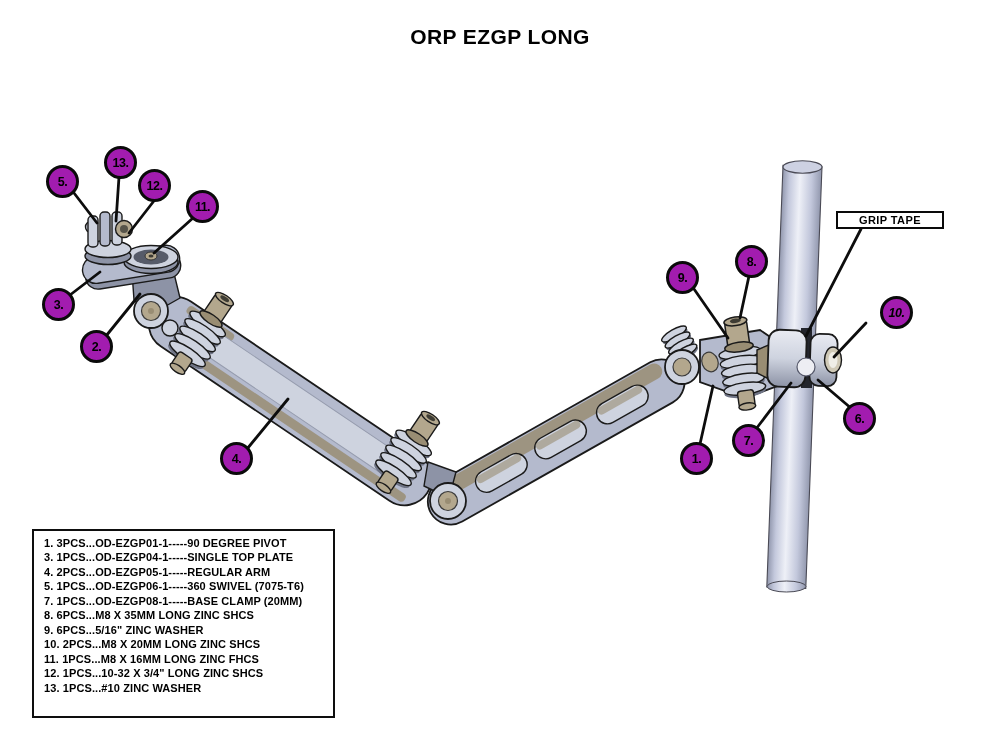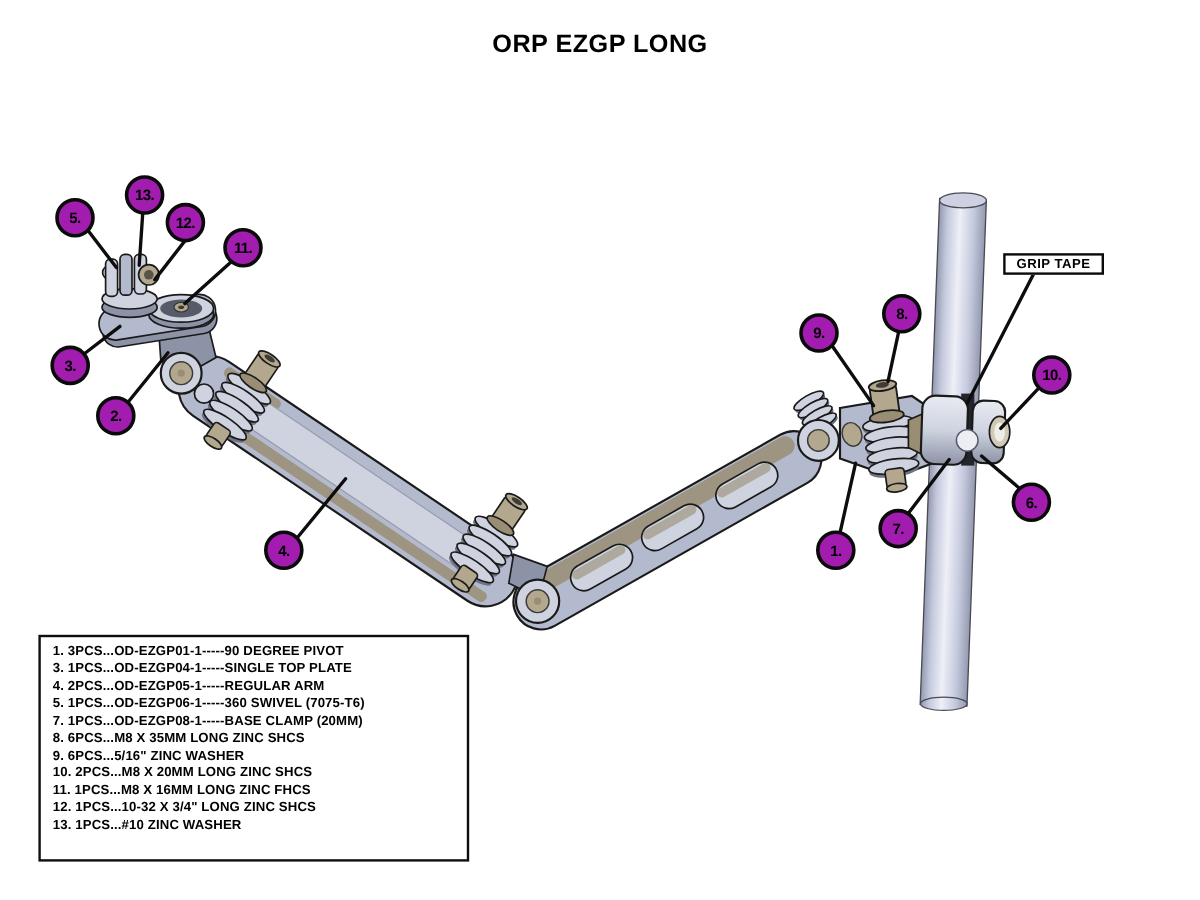--- a/index.html
+++ b/index.html
@@ -16,22 +16,22 @@
   .cOl{stroke:var(--outline);stroke-width:1.4;}
   .cOl2{stroke:var(--outline);stroke-width:1.8;}
   .f-base{fill:var(--metal-base);} .f-light{fill:var(--metal-light);}
   .f-shad{fill:var(--metal-shadow);} .f-dark{fill:var(--metal-dark);}
   .f-tan{fill:var(--hardware-tan);} .f-tand{fill:var(--hardware-tan-dark);}
   .leader{stroke:#0d0d0d;stroke-width:2.8;stroke-linecap:round;}
   .callout{position:absolute;width:27px;height:27px;border:3px solid #0a0a0a;border-radius:50%;
            background:#a21caf;display:flex;align-items:center;justify-content:center;
            font-weight:700;font-size:12.5px;letter-spacing:-.5px;z-index:3;}
   .grip-tape{position:absolute;left:836px;top:211px;border:2.5px solid #0a0a0a;background:#fff;
-             font-weight:700;font-size:11px;padding:1px 9px;letter-spacing:.4px;z-index:3;}
-  .parts-box{position:absolute;left:32px;top:529px;width:359px;height:189px;
+             font-weight:700;font-size:11px;padding:1px 21px;letter-spacing:.4px;z-index:3;}
+  .parts-box{position:absolute;left:32px;top:529px;width:303px;height:189px;
              border:2px solid #0e0e0e;background:#fff;box-sizing:border-box;
              padding:5px 6px 0 10px;z-index:3;}
   .parts-row{font-weight:700;font-size:11px;line-height:14.45px;white-space:nowrap;letter-spacing:.1px;}
 </style>
 </head>
 <body>
 
 <div class="stage">
 
   <div class="title">
@@ -223,21 +223,21 @@
 
   <div class="callout" style="left:680px;top:442px;">1.</div>
   <div class="callout" style="left:80px;top:330px;">2.</div>
   <div class="callout" style="left:42px;top:288px;">3.</div>
   <div class="callout" style="left:220px;top:442px;">4.</div>
   <div class="callout" style="left:46px;top:165px;">5.</div>
   <div class="callout" style="left:843px;top:402px;">6.</div>
   <div class="callout" style="left:732px;top:424px;">7.</div>
   <div class="callout" style="left:735px;top:245px;">8.</div>
   <div class="callout" style="left:666px;top:261px;">9.</div>
-  <div class="callout" style="left:860px;top:296px;">10.</div>
+  <div class="callout" style="left:880px;top:296px;font-style:italic;">10.</div>
   <div class="callout" style="left:186px;top:190px;">11.</div>
   <div class="callout" style="left:138px;top:169px;">12.</div>
   <div class="callout" style="left:104px;top:146px;">13.</div>
 
   <div class="grip-tape">GRIP TAPE</div>
 
   <div class="parts-box">
     <div class="parts-row">1. 3PCS...OD-EZGP01-1-----90 DEGREE PIVOT</div>
     <div class="parts-row">3. 1PCS...OD-EZGP04-1-----SINGLE TOP PLATE</div>
     <div class="parts-row">4. 2PCS...OD-EZGP05-1-----REGULAR ARM</div>

